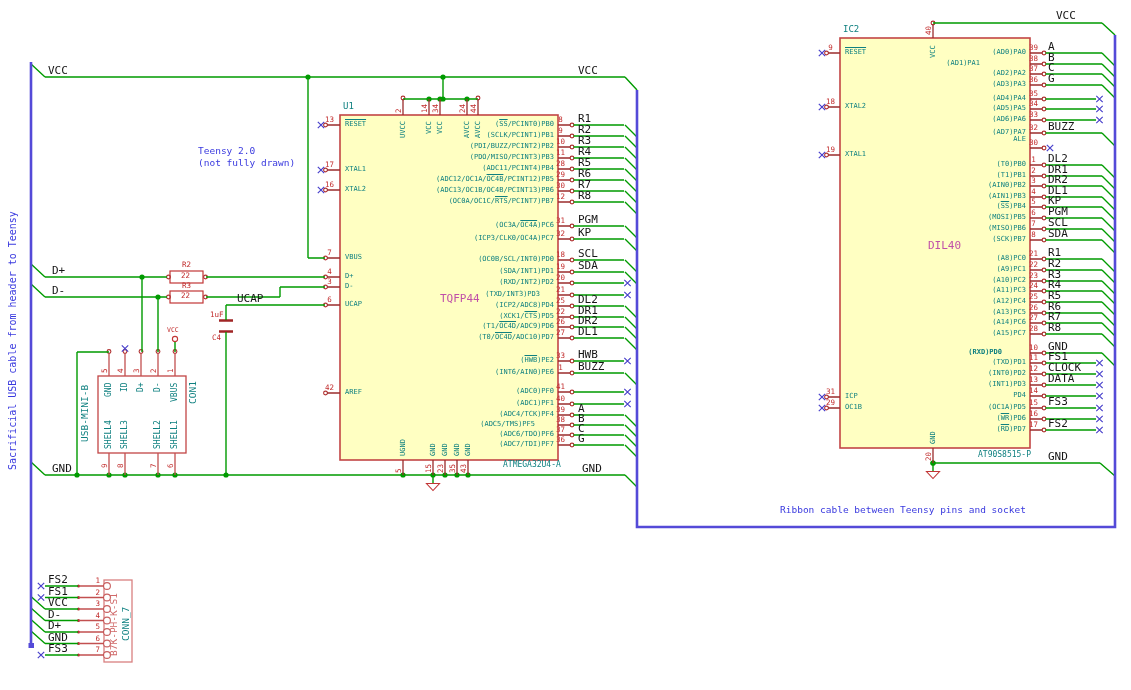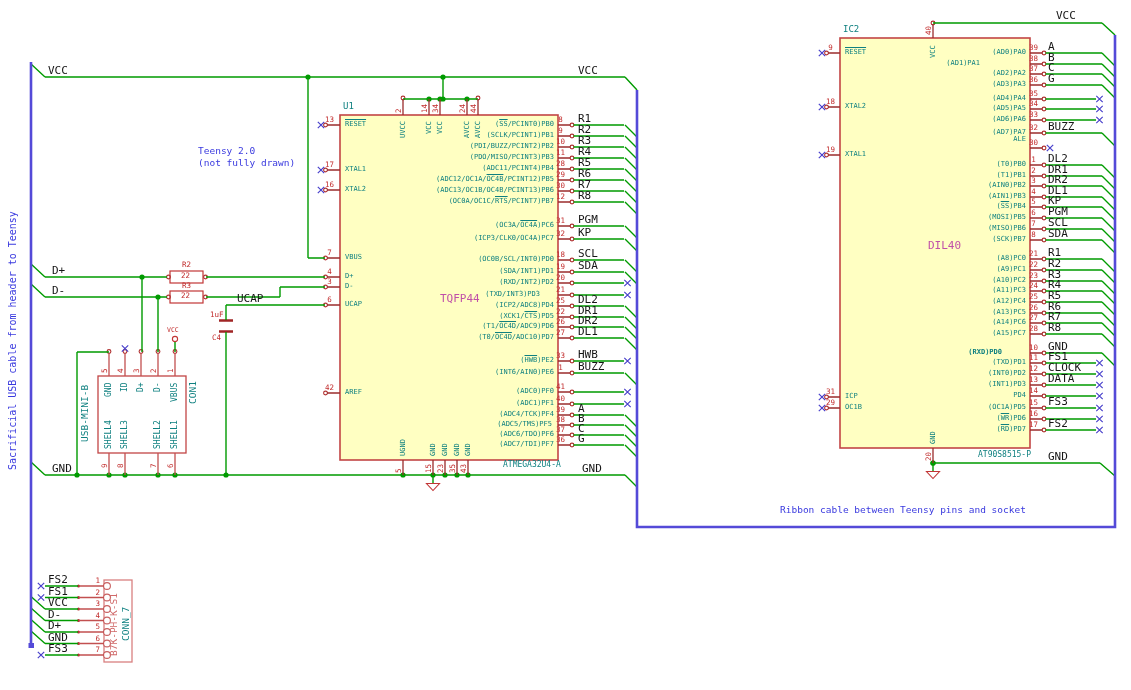--- a/index.html
+++ b/index.html
@@ -246,21 +246,21 @@
     <div class="lbl pname rgt" style="left: 346px; top: 369px; width: 208px;">(INT6/AIN0)PE6</div>
     <div class="lbl net" style="left: 578px; top: 361px;">BUZZ</div>
     <div class="lbl pnum ctr" style="left: 551px; top: 383px; width: 19px;">41</div>
     <div class="lbl pname rgt" style="left: 346px; top: 388px; width: 208px;">(ADC0)PF0</div>
     <div class="lbl pnum ctr" style="left: 551px; top: 395px; width: 19px;">40</div>
     <div class="lbl pname rgt" style="left: 346px; top: 400px; width: 208px;">(ADC1)PF1</div>
     <div class="lbl pnum ctr" style="left: 551px; top: 406px; width: 19px;">39</div>
     <div class="lbl pname rgt" style="left: 346px; top: 411px; width: 208px;">(ADC4/TCK)PF4</div>
     <div class="lbl net" style="left: 578px; top: 403px;">A</div>
     <div class="lbl pnum ctr" style="left: 551px; top: 416px; width: 19px;">38</div>
-    <div class="lbl pname rgt" style="left: 344px; top: 421px; width: 208px;">(ADC5/TMS)PF5</div>
+    <div class="lbl pname rgt" style="left: 327px; top: 421px; width: 208px;">(ADC5/TMS)PF5</div>
     <div class="lbl net" style="left: 578px; top: 413px;">B</div>
     <div class="lbl pnum ctr" style="left: 551px; top: 426px; width: 19px;">37</div>
     <div class="lbl pname rgt" style="left: 346px; top: 431px; width: 208px;">(ADC6/TDO)PF6</div>
     <div class="lbl net" style="left: 578px; top: 423px;">C</div>
     <div class="lbl pnum ctr" style="left: 551px; top: 436px; width: 19px;">36</div>
     <div class="lbl pname rgt" style="left: 346px; top: 441px; width: 208px;">(ADC7/TDI)PF7</div>
     <div class="lbl net" style="left: 578px; top: 433px;">G</div>
     <div class="lbl pnum ctr" style="left: 322px; top: 116px; width: 15px;">13</div>
     <div class="lbl pname" style="left: 345px; top: 121px;"><span class="ov">RESET</span></div>
     <div class="lbl pnum ctr" style="left: 322px; top: 161px; width: 15px;">17</div>

